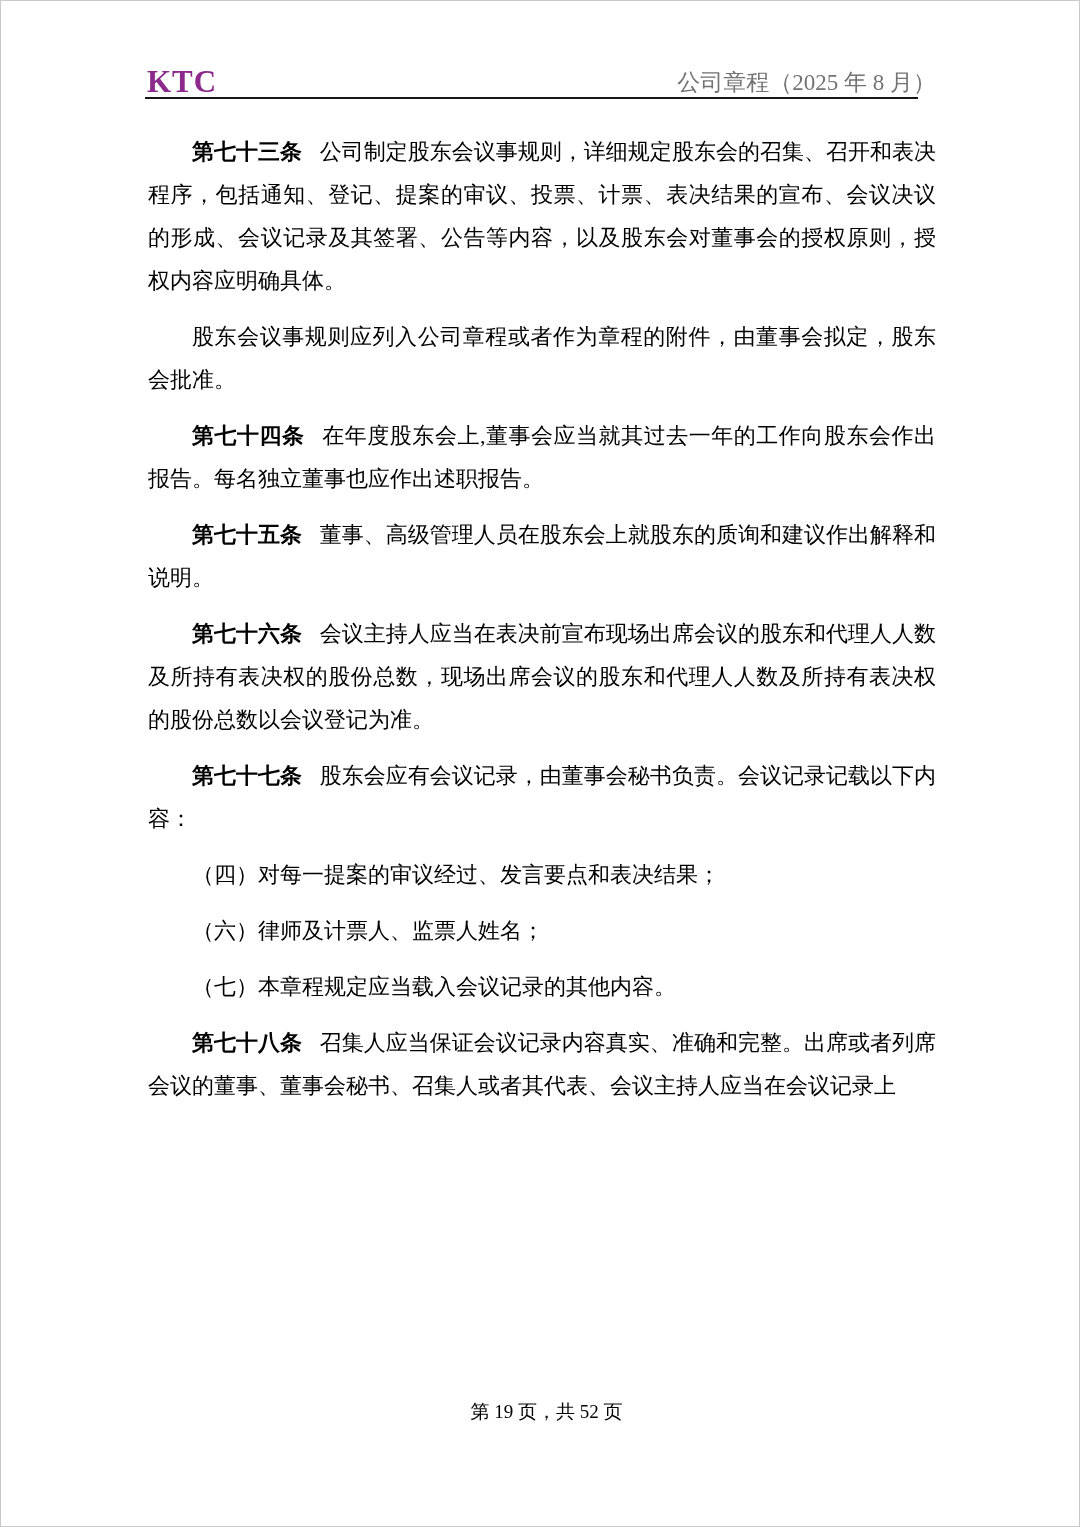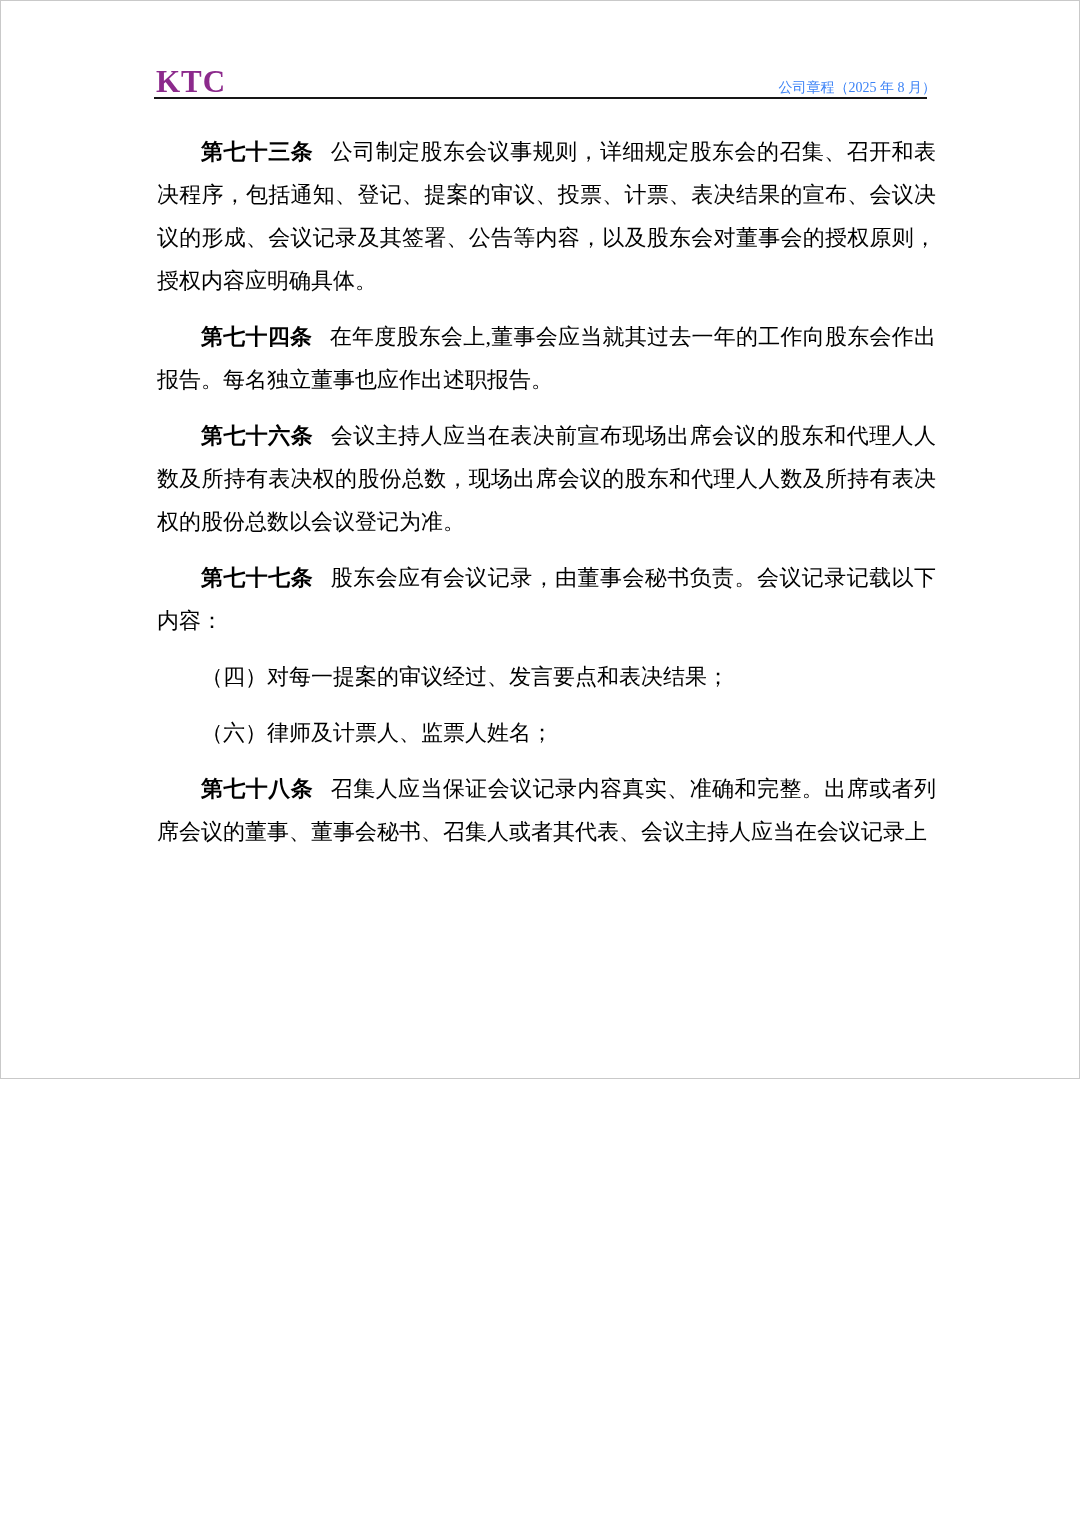--- a/index.html
+++ b/index.html
@@ -1,47 +1,46 @@
 <!DOCTYPE html>
 <html lang="zh"><head>
 <meta charset="utf-8">
 <style>
   * { margin: 0; padding: 0; box-sizing: border-box; }
   html, body { background: #ffffff; }
   .page {
     position: relative;
     width: 1080px;
-    height: 1079px;
+    height: 1527px;
     margin: 0 auto;
     background: #ffffff;
     border: 1px solid #c9c9c9;
     font-family: "Liberation Serif", "DejaVu Serif", serif;
     color: #000000;
     overflow: hidden;
-    padding-left: 9px;
   }
   .header {
     display: flex;
     justify-content: space-between;
     align-items: flex-end;
     padding: 64px 143px 0 146px;
     height: 96px;
   }
   .logo {
     font-family: "Liberation Serif", "DejaVu Serif", serif;
     font-weight: bold;
     font-size: 31px;
     letter-spacing: 1px;
     line-height: 1;
     color: #8c2a8c;
   }
   .header-title {
-    font-size: 14px;
+    font-size: 23px;
     line-height: 1.2;
-    color: #3b82f6;
+    color: #737373;
   }
   .header-rule {
     margin-left: 144px;
     width: 773px;
     height: 0;
     border-top: 2px solid #161616;
   }
   .doc-body {
     padding: 31px 143px 0 147px;
     font-size: 22px;
@@ -74,35 +73,38 @@
 
 <div class="page">
   <div class="header">
     <div class="logo" style="color: rgb(140, 42, 140);">KTC</div>
     <div class="header-title">公司章程（2025 年 8 月）</div>
   </div>
   <div class="header-rule"></div>
   <div class="doc-body" id="doc-body">
   <p class="para"><b class="artnum">第七十三条</b><span>公司制定股东会议事规则，详细规定股东会的召集、召开和表决程序，包括通知、登记、提案的审议、投票、计票、表决结果的宣布、会议决议的形成、会议记录及其签署、公告等内容，以及股东会对董事会的授权原则，授权内容应明确具体。</span></p>
 
+  <p class="para"><span>股东会议事规则应列入公司章程或者作为章程的附件，由董事会拟定，股东会批准。</span></p>
 
   <p class="para"><b class="artnum">第七十四条</b><span>在年度股东会上,董事会应当就其过去一年的工作向股东会作出报告。每名独立董事也应作出述职报告。</span></p>
 
+  <p class="para"><b class="artnum">第七十五条</b><span>董事、高级管理人员在股东会上就股东的质询和建议作出解释和说明。</span></p>
 
   <p class="para"><b class="artnum">第七十六条</b><span>会议主持人应当在表决前宣布现场出席会议的股东和代理人人数及所持有表决权的股份总数，现场出席会议的股东和代理人人数及所持有表决权的股份总数以会议登记为准。</span></p>
 
   <p class="para"><b class="artnum">第七十七条</b><span>股东会应有会议记录，由董事会秘书负责。会议记录记载以下内容：</span></p>
 
 
 
 
   <p class="para"><span>（四）对每一提案的审议经过、发言要点和表决结果；</span></p>
 
 
   <p class="para"><span>（六）律师及计票人、监票人姓名；</span></p>
 
+  <p class="para"><span>（七）本章程规定应当载入会议记录的其他内容。</span></p>
 
   <p class="para"><b class="artnum">第七十八条</b><span>召集人应当保证会议记录内容真实、准确和完整。出席或者列席会议的董事、董事会秘书、召集人或者其代表、会议主持人应当在会议记录上</span></p>
 </div>
   <div class="footer">
     <span>第 19 页，共 52 页</span>
   </div>
 </div>
 
 </body></html>

